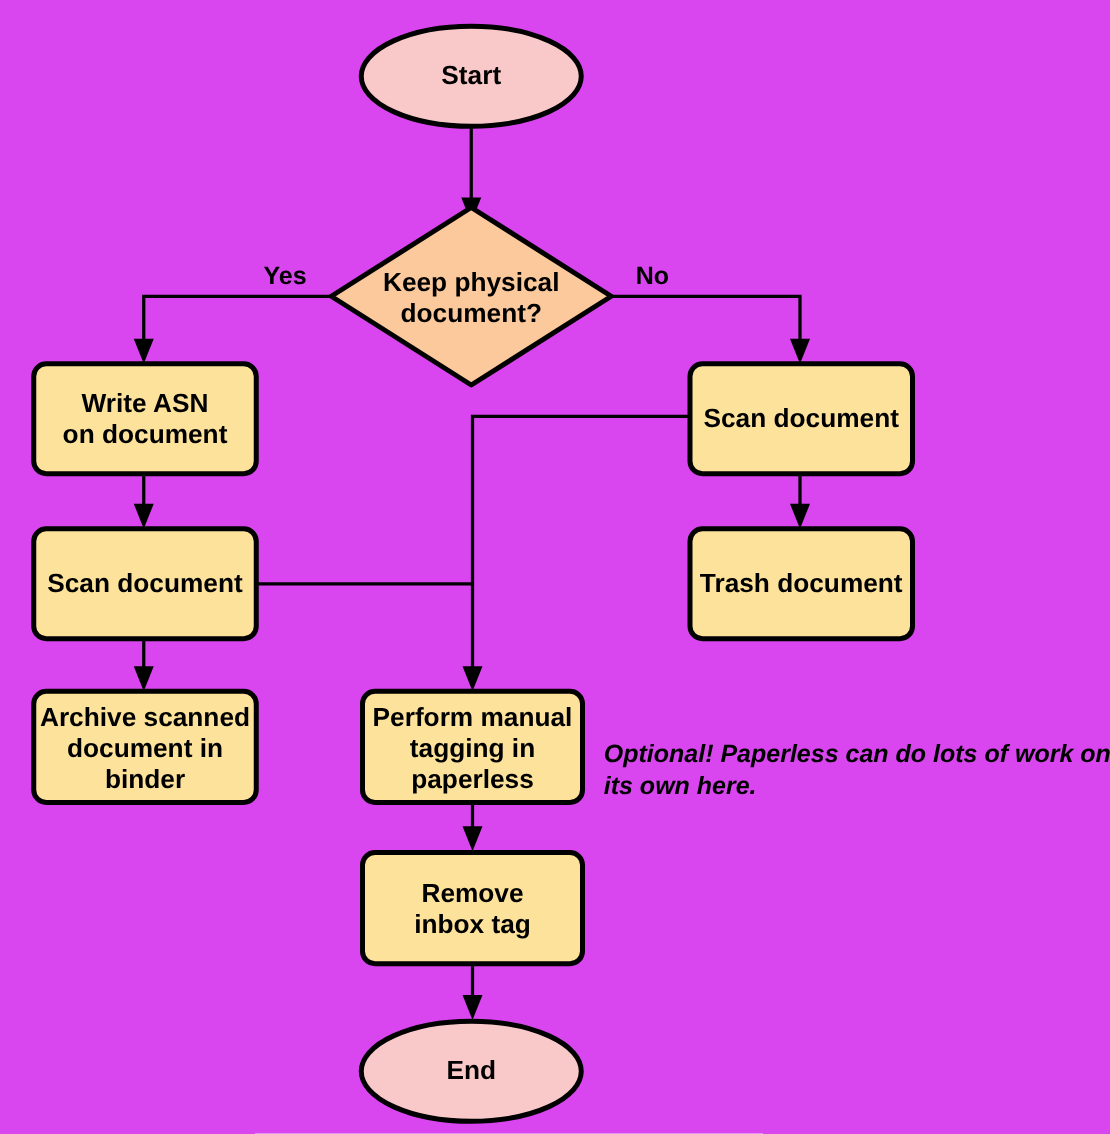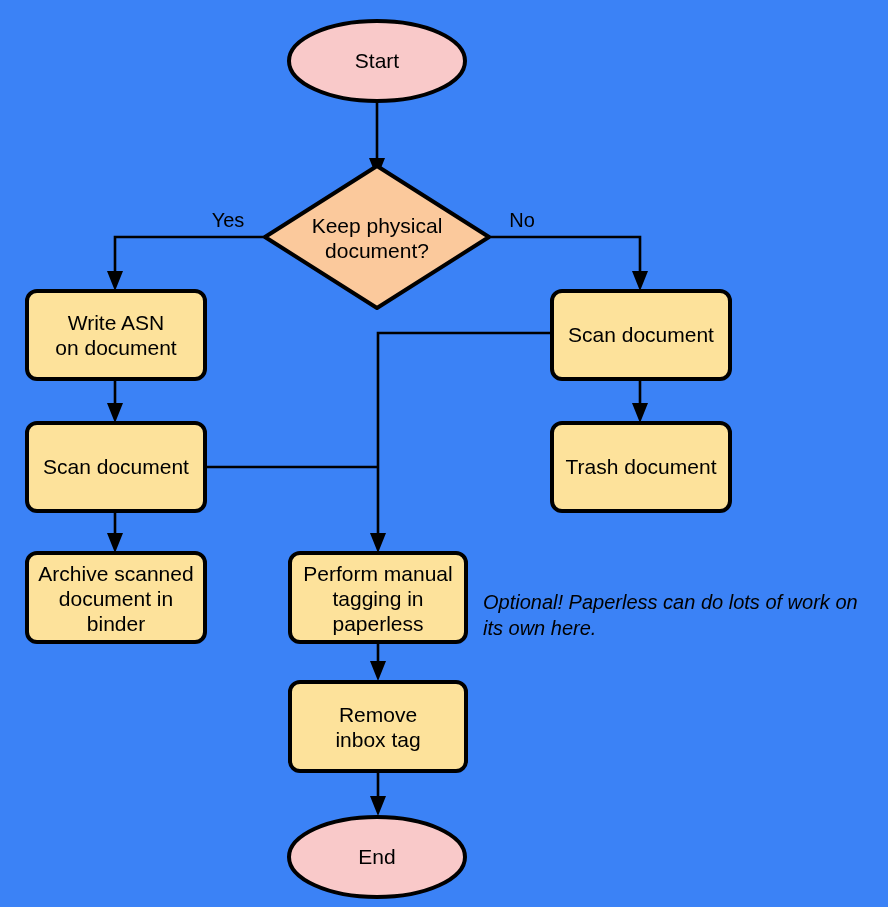--- a/index.html
+++ b/index.html
@@ -61,21 +61,21 @@
     font-size: 20px;
     font-style: italic;
     fill: #000000;
     text-anchor: start;
     dominant-baseline: middle;
   }
 </style>
 </head>
 <body>
 
-<div id="flowchart-root" style="background: #3b82f6;">
+<div id="flowchart-root" style="background: #d946ef; font-weight: bold;">
   <svg id="flowchart" viewBox="0 0 888 907" xmlns="http://www.w3.org/2000/svg">
 
     <g>
       <path class="edge-line" d="M 377 101 L 377 165" stroke="#000000"></path>
       <polygon class="edge-arrowhead" points="377,178 369,158 385,158" fill="#000000"></polygon>
     </g>
 
     <g>
       <path class="edge-line" d="M 265 237 L 115 237 L 115 278" stroke="#000000"></path>
       <polygon class="edge-arrowhead" points="115,291 107,271 123,271" fill="#000000"></polygon>

